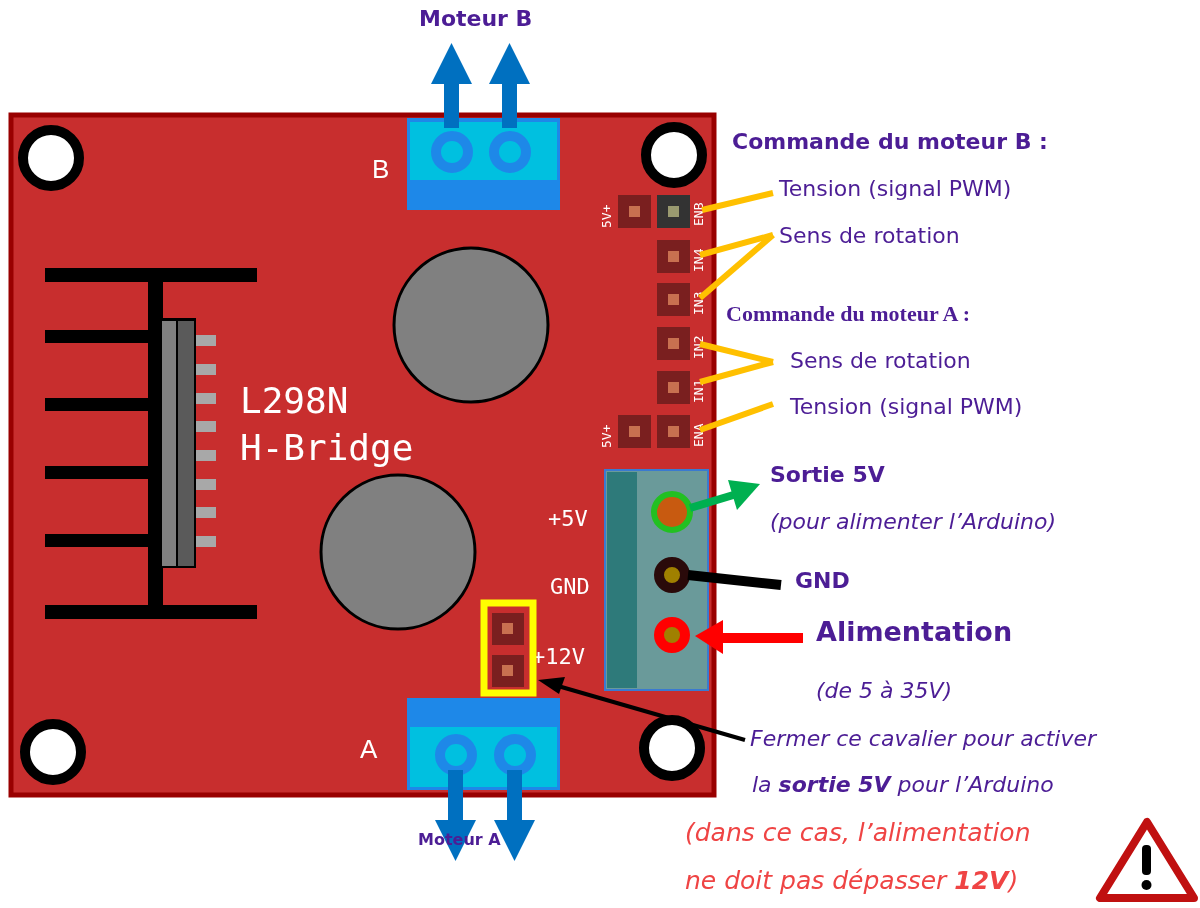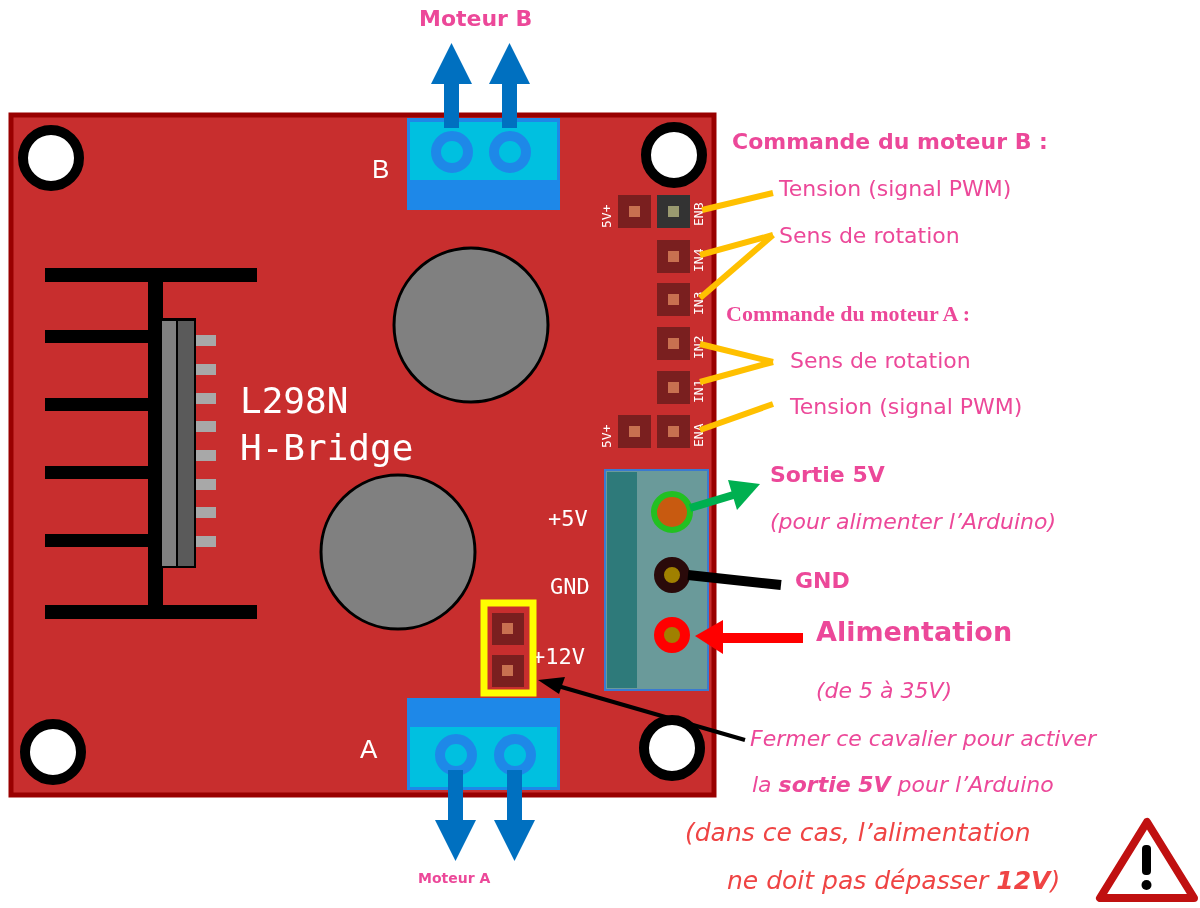--- a/index.html
+++ b/index.html
@@ -1,18 +1,18 @@
 <!DOCTYPE html>
 <html><head>
 <meta charset="utf-8">
 <style>
   html, body { margin:0; padding:0; background:#ffffff; }
   body { width:1200px; height:908px; position:relative; overflow:hidden; font-family:"DejaVu Sans", sans-serif; }
   svg#board { position:absolute; left:0; top:0; }
-  .lbl { position:absolute; white-space:nowrap; color:#ec4899; font-family:"DejaVu Sans", sans-serif; }
+  .lbl { position:absolute; white-space:nowrap; color:#4c1d95; font-family:"DejaVu Sans", sans-serif; }
   .bold { font-weight:bold; }
   .ital { font-style:italic; }
   .red { color:#ef4444; }
   .pcb-txt { font-family:"DejaVu Sans Mono", monospace; fill:#ffffff; }
 </style>
 </head>
 <body>
 
 <svg id="board" width="1200" height="908" viewBox="0 0 1200 908">
 
@@ -156,31 +156,31 @@
   </g>
 
   <g>
     <polygon points="1147,822 1100,898 1194,898" fill="#fff" stroke="#c01010" stroke-width="8" stroke-linejoin="round"></polygon>
     <rect x="1142" y="845" width="9" height="30" rx="4" fill="#000"></rect>
     <circle cx="1146.5" cy="885" r="5" fill="#000"></circle>
   </g>
 </svg>
 
 <div class="lbl bold" style="left:419px;top:6px;font-size:22px;">Moteur B</div>
-<div class="lbl bold" style="left:418px;top:870px;font-size:14px;">Moteur A</div>
+<div class="lbl bold" style="left:418px;top:830px;font-size:16px;">Moteur A</div>
 
 <div class="lbl bold" style="left:732px;top:129px;font-size:22px;">Commande du moteur B :</div>
 <div class="lbl" style="left:779px;top:176px;font-size:22px;">Tension (signal PWM)</div>
 <div class="lbl" style="left:779px;top:223px;font-size:22px;">Sens de rotation</div>
 <div class="lbl bold" style="left:726px;top:301px;font-size:22px;font-family:Liberation Serif, serif;">Commande du moteur A :</div>
 <div class="lbl" style="left:790px;top:348px;font-size:22px;">Sens de rotation</div>
 <div class="lbl" style="left:790px;top:394px;font-size:22px;">Tension (signal PWM)</div>
 
 <div class="lbl bold" style="left:770px;top:462px;font-size:22px;">Sortie 5V</div>
 <div class="lbl ital" style="left:770px;top:509px;font-size:22px;">(pour alimenter l’Arduino)</div>
 <div class="lbl bold" style="left:795px;top:568px;font-size:22px;">GND</div>
 <div class="lbl bold" style="left:816px;top:616px;font-size:27px;">Alimentation</div>
 <div class="lbl ital" style="left:816px;top:670px;font-size:22px;margin-top:8px;">(de 5 à 35V)</div>
 
 <div class="lbl ital" style="left:750px;top:726px;font-size:22px;font-style:italic;">Fermer ce cavalier pour activer</div>
 <div class="lbl ital" style="left:752px;top:772px;font-size:22px;"><span>la </span><b>sortie 5V</b><span> pour l’Arduino</span></div>
 <div class="lbl ital red" style="left:685px;top:818px;font-size:25px;">(dans ce cas, l’alimentation</div>
-<div class="lbl ital red" style="left:685px;top:866px;font-size:25px;margin-left:42px;"><span>ne doit pas dépasser </span><b>12V</b><span>)</span></div>
+<div class="lbl ital red" style="left:685px;top:866px;font-size:25px;"><span>ne doit pas dépasser </span><b>12V</b><span>)</span></div>
 
 </body></html>

